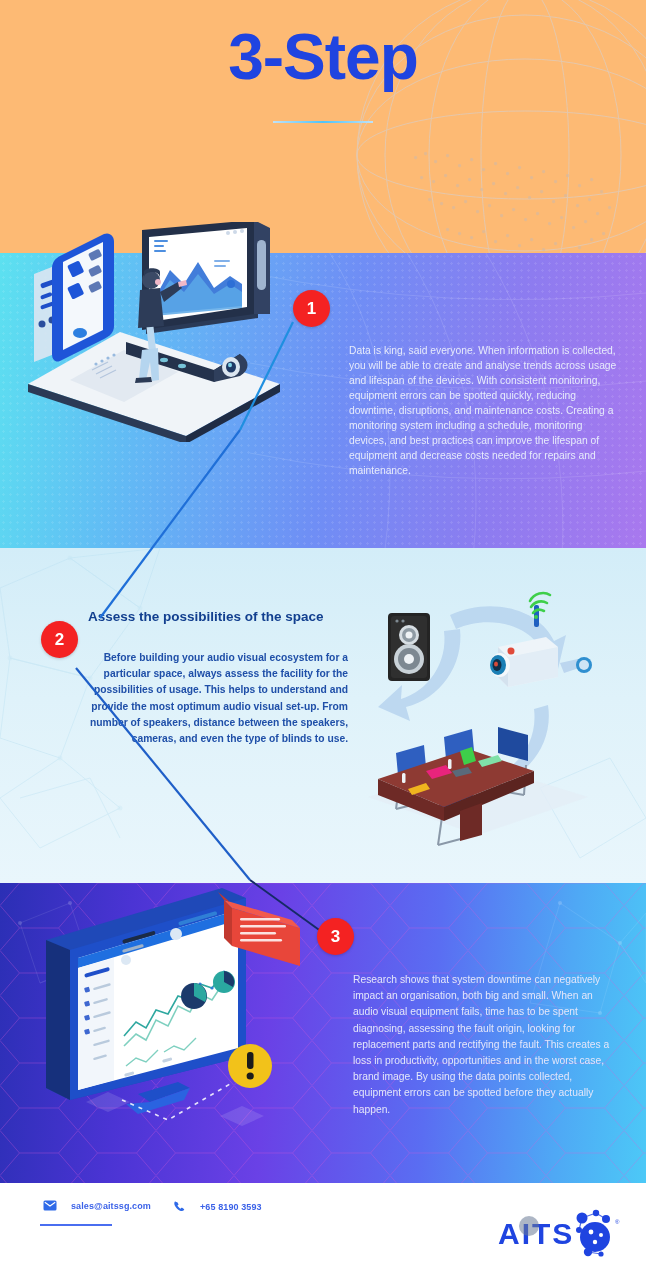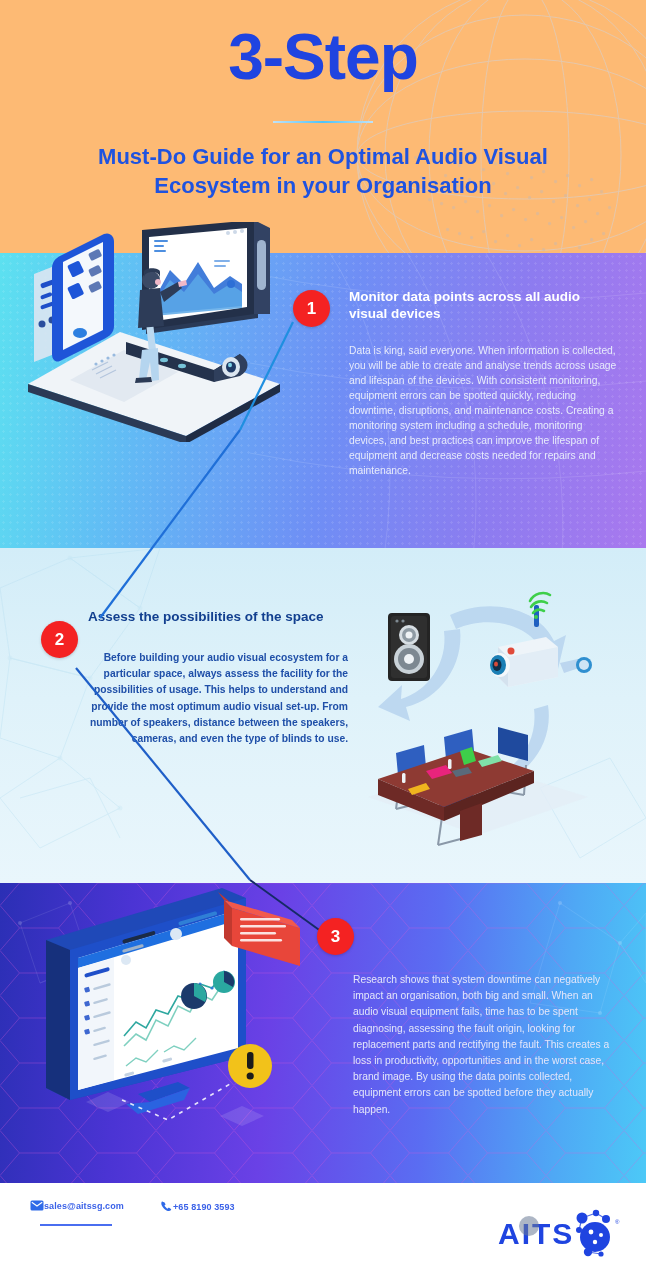--- a/index.html
+++ b/index.html
@@ -53,21 +53,21 @@
 
   
   .sec3 {
     position:absolute; left:0; top:883px; width:646px; height:300px;
     background:linear-gradient(95deg,#2b2fb5 0%,#4b34d4 20%,#6a41e6 42%,#5a6df2 66%,#4fa8f5 86%,#4cc9f7 100%);
     overflow:hidden;
   }
 
   
   .footer { position:absolute; left:0; top:1183px; width:646px; height:97px; background:#fff; }
-  .foot-row { position:absolute; display:flex; align-items:center; gap:0; }
+  .foot-row { position:absolute; display:flex; align-items:center; gap:14px;margin-left:13px; }
   .foot-text { font-size:9px; color:#3b62e8; font-weight:bold; letter-spacing:.1px; }
   .foot-rule { position:absolute; left:40px; top:1224px; width:72px; height:2px; background:#4a6ef0; }
   .foot-addr-name { font-size:9px; color:#3b62e8; font-weight:bold; }
   .foot-addr-line { font-size:8.5px; color:#4a7ae8; font-weight:bold; margin-top:2px; }
 
   
   .step-circle {
     position:absolute; width:37px; height:37px; border-radius:50%;
     background:#f42222;
     color:#ffffff; font-size:17px; font-weight:bold;
@@ -202,21 +202,20 @@
               <rect x="176" y="100" width="3.2" height="3.2" rx="1.4"></rect>
             <rect x="188" y="92" width="3.2" height="3.2" rx="1.4"></rect>
               <rect x="200" y="86" width="3.2" height="3.2" rx="1.4"></rect>
           </g>
         </g>
       </g>
     </svg>
 
     <div class="title-main">3-Step</div>
     <div class="title-rule"></div>
-    <div class="title-sub">Must-Do Guide for an Optimal Audio Visual Ecosystem in your Organisation</div>
   </div>
 
   <div class="sec1">
     <div class="dots-overlay"></div>
     <svg style="position:absolute;left:0;top:0;width:646px;height:295px;opacity:.30" viewBox="0 0 646 295">
       <g stroke="#ffffff" stroke-width="0.8" fill="none" opacity="0.5">
         <path d="M300,-40 Q420,100 380,330"></path>
           <path d="M380,-40 Q500,120 470,330"></path>
         <path d="M460,-40 Q580,130 560,330"></path>
           <path d="M250,20 Q450,60 646,40"></path>
@@ -573,21 +572,20 @@
   <svg class="connectors" viewBox="0 0 646 1280">
     <line x1="293" y1="322" x2="240" y2="430" stroke="#1f8fe0" stroke-width="2.2"></line>
     <line x1="240" y1="430" x2="100" y2="618" stroke="#1f6fd8" stroke-width="2.2"></line>
     <line x1="76" y1="668" x2="250" y2="880" stroke="#1f5fc8" stroke-width="2.2"></line>
     <line x1="250" y1="880" x2="322" y2="932" stroke="#152a66" stroke-width="2"></line>
   </svg>
 
   <div class="step-circle" id="circle1">
     <span>1</span>
   </div>
-  <div class="step1-head">Monitor data points across all audio visual devices</div>
   <div class="step1-body">Data is king, said everyone. When information is collected, you will be able to create and analyse trends across usage and lifespan of the devices. With consistent monitoring, equipment errors can be spotted quickly, reducing downtime, disruptions, and maintenance costs. Creating a monitoring system including a schedule, monitoring devices, and best practices can improve the lifespan of equipment and decrease costs needed for repairs and maintenance.</div>
 
   <div class="step-circle" id="circle2">
     <span>2</span>
   </div>
   <div class="step2-head">Assess the possibilities of the space</div>
   <div class="step2-body">Before building your audio visual ecosystem for a particular space, always assess the facility for the possibilities of usage. This helps to understand and provide the most optimum audio visual set-up. From number of speakers, distance between the speakers, cameras, and even the type of blinds to use.</div>
 
   <div class="step-circle" id="circle3">
     <span>3</span>

